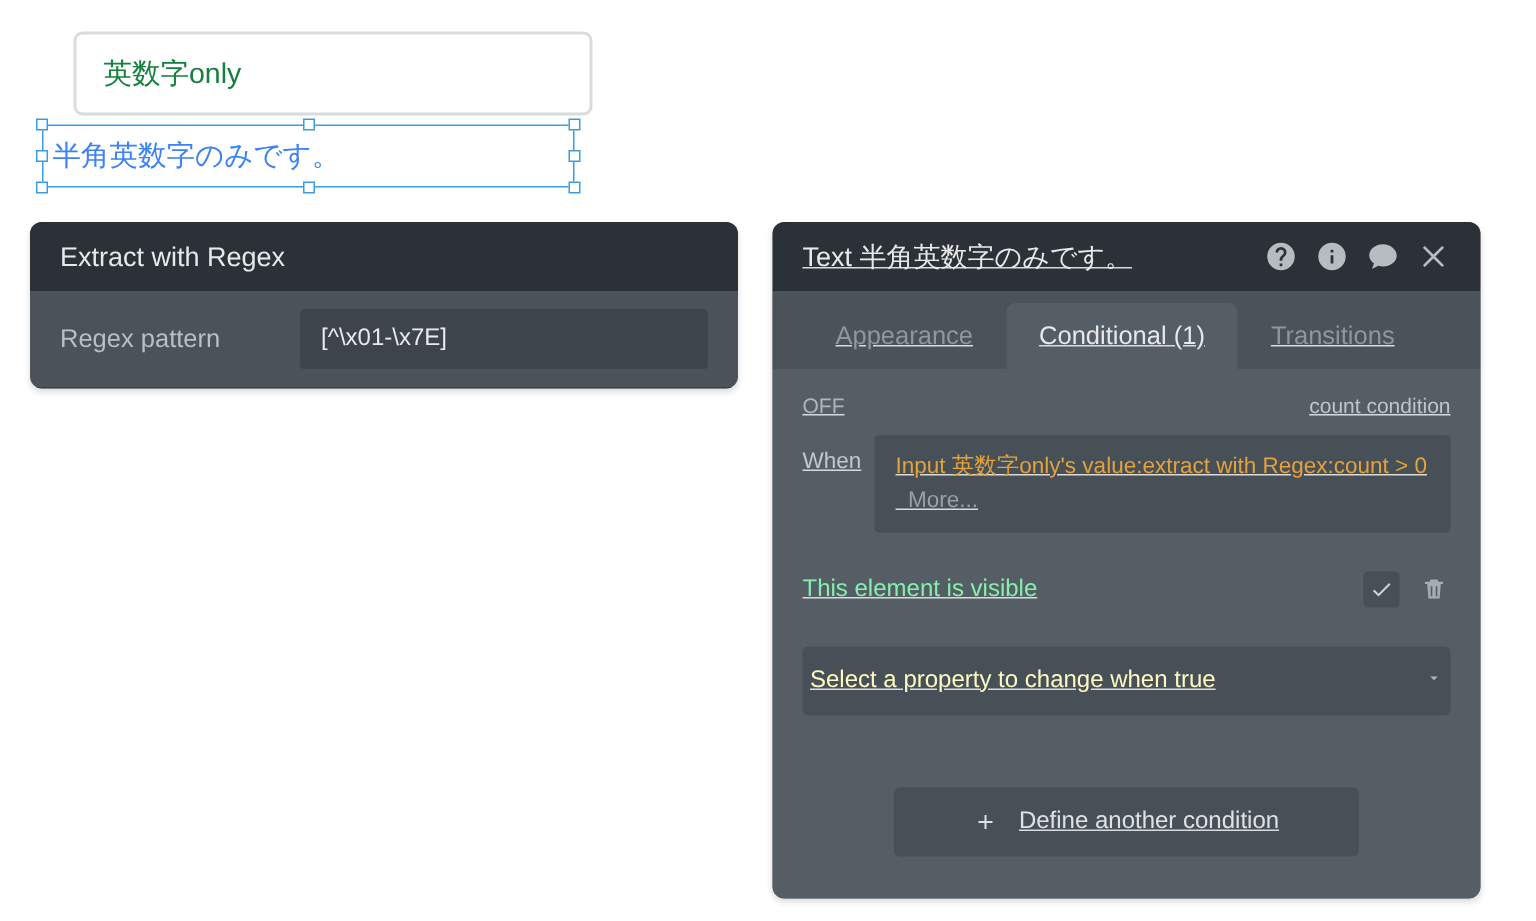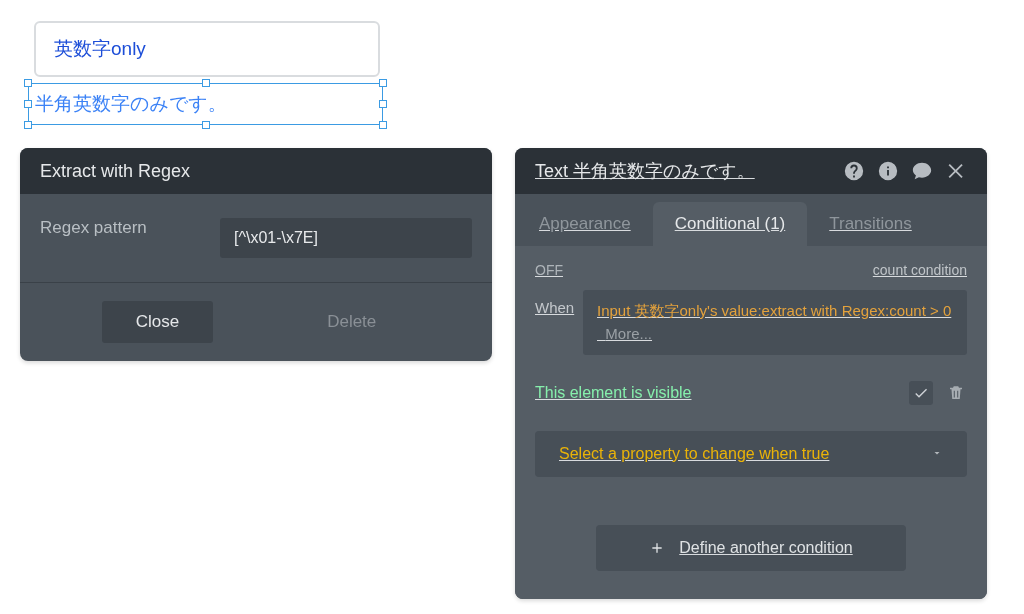--- a/index.html
+++ b/index.html
@@ -1,28 +1,28 @@
 <!DOCTYPE html>
 <html><head>
   <meta charset="utf-8">
   <style>
     * { box-sizing: border-box; margin: 0; padding: 0; font-family: -apple-system, BlinkMacSystemFont, "Segoe UI", Helvetica, Arial, sans-serif; }
     body { background: #ffffff; width: 1024px; height: 614px; position: relative; }
 
     
     .canvas-input {
       position: absolute;
-      left: 34px; top: 21px;
+      left: 49px; top: 21px;
       width: 346px; height: 56px;
       border: 2px solid #d9dcdf;
       border-radius: 6px;
       background: #fff;
       display: flex; align-items: center;
       padding: 0 18px;
-      color: #1d4ed8;
+      color: #15803d;
       font-size: 19px;
     }
     .selected-text {
       position: absolute;
       left: 28px; top: 83px;
       width: 355px; height: 42px;
       display: flex; align-items: center;
       padding-left: 7px;
       color: #3b82f6; font-size: 19px;
     }
@@ -63,23 +63,22 @@
       color: #e6e8ea;
       gap: 12px;
     }
     .panel-header .spacer { flex: 1; }
     .panel-header .hicon { width: 22px; height: 22px; display: flex; align-items: center; justify-content: center; color: #b7bcc1; cursor: pointer; }
     .panel-header .hicon svg { width: 22px; height: 22px; fill: currentColor; }
 
     
     .panel-left { left: 20px; top: 148px; width: 472px; }
     .field-row {
-      display: flex; 
-      padding: 24px 20px;
-      gap: 20px;
+      display: flex; align-items: center;
+      padding: 12px 20px;
     }
     .field-label { color: #b9bfc4; font-size: 17px; width: 160px; }
     .field-input {
       flex: 1; height: 40px;
       background: #3d444b;
       border: none; border-radius: 3px;
       color: #e8eaec; font-size: 16px;
       padding: 0 14px;
     }
     .divider { height: 1px; background: #3a4148; }
@@ -87,21 +86,21 @@
     .btn {
       height: 42px; padding: 0 34px;
       display: flex; align-items: center; justify-content: center;
       font-size: 17px; cursor: pointer; border-radius: 3px;
     }
     .btn-primary { background: #3d444b; color: #e6e8ea; }
     .btn-ghost { color: #8a9096; }
 
     
     .panel-right { left: 515px; top: 148px; width: 472px; text-decoration: underline; }
-    .tabs { display: flex; align-items: flex-end; height: 52px; padding: 0 2px; gap: 0; background: #4a525a; }
+    .tabs { display: flex; align-items: flex-end; height: 52px; padding: 0 20px; gap: 0; background: #4a525a; }
     .tab {
       padding: 12px 22px 12px; font-size: 17px; color: #8f969c;
       border-radius: 6px 6px 0 0; cursor: pointer;
     }
     .tab.active { background: #555d65; color: #e6e8ea; }
     .tab-body { background: #555d65; padding: 16px 20px 24px; }
     .row-off { display: flex; justify-content: space-between; align-items: center; color: #aeb4b9; font-size: 14px; margin-bottom: 12px; }
     .row-off .remove { color: #c0c5c9; cursor: pointer; }
     .when-row { display: flex; }
     .when-label { color: #c4c8cc; font-size: 15px; padding-top: 9px; width: 48px; }
@@ -114,22 +113,22 @@
     .vis-label { flex: 1; color: #86efac; font-size: 16px; }
     .chk {
       width: 24px; height: 24px; background: #474f57; border-radius: 3px;
       display: flex; align-items: center; justify-content: center; cursor: pointer;
     }
     .chk svg { width: 16px; height: 16px; fill: #cfd3d7; }
     .trash { width: 22px; height: 22px; display: flex; align-items: center; justify-content: center; cursor: pointer; }
     .trash svg { width: 18px; height: 18px; fill: #a7adb2; }
     .select-prop {
       margin-top: 26px; height: 46px; background: #474f57; border-radius: 4px;
-      display: flex; align-items: center; padding: 0 24px; cursor: pointer;
-      color: #eab308; font-size: 16px; justify-content: center;
+      display: flex; align-items: center; padding: 0 5px; cursor: pointer;
+      color: #fef9c3; font-size: 16px; justify-content: center;
     }
     .select-prop .chev { margin-left: auto; }
     .select-prop .chev svg { width: 12px; height: 12px; fill: #b2b7bb; }
     .define-btn {
       margin: 48px auto 4px; width: 310px; height: 46px;
       background: #474f57; border-radius: 4px;
       display: flex; align-items: center; justify-content: center; gap: 14px;
       color: #dfe2e4; font-size: 16px; cursor: pointer;
     }
     .define-btn svg { width: 16px; height: 16px; fill: #dfe2e4; }
@@ -155,28 +154,20 @@
 
 <div class="panel panel-left">
   <div class="panel-header">
     <span>Extract with Regex</span>
   </div>
   <div class="field-row">
     <span class="field-label">Regex pattern</span>
     <input class="field-input" value="[^\x01-\x7E]" style="">
   </div>
   <div class="divider"></div>
-  <div class="buttons-row">
-    <div class="btn btn-primary">
-      <span>Close</span>
-    </div>
-    <div class="btn btn-ghost">
-      <span>Delete</span>
-    </div>
-  </div>
 </div>
 
 <div class="panel panel-right">
   <div class="panel-header">
     <span>Text 半角英数字のみです。</span>
     <span class="spacer"></span>
     <span class="hicon">
       <svg viewBox="0 0 24 24">
           <path d="M12 2a10 10 0 1 0 0 20 10 10 0 0 0 0-20zm1 17h-2v-2h2v2zm1.9-7.4-.9.9c-.8.8-1 1.3-1 2.5h-2v-.5c0-1.1.4-2 1.2-2.8l1.2-1.2c.4-.4.6-.9.6-1.5a2 2 0 0 0-4 0H8a4 4 0 1 1 8 0c0 .9-.4 1.8-1.1 2.6z"></path>
         </svg>

